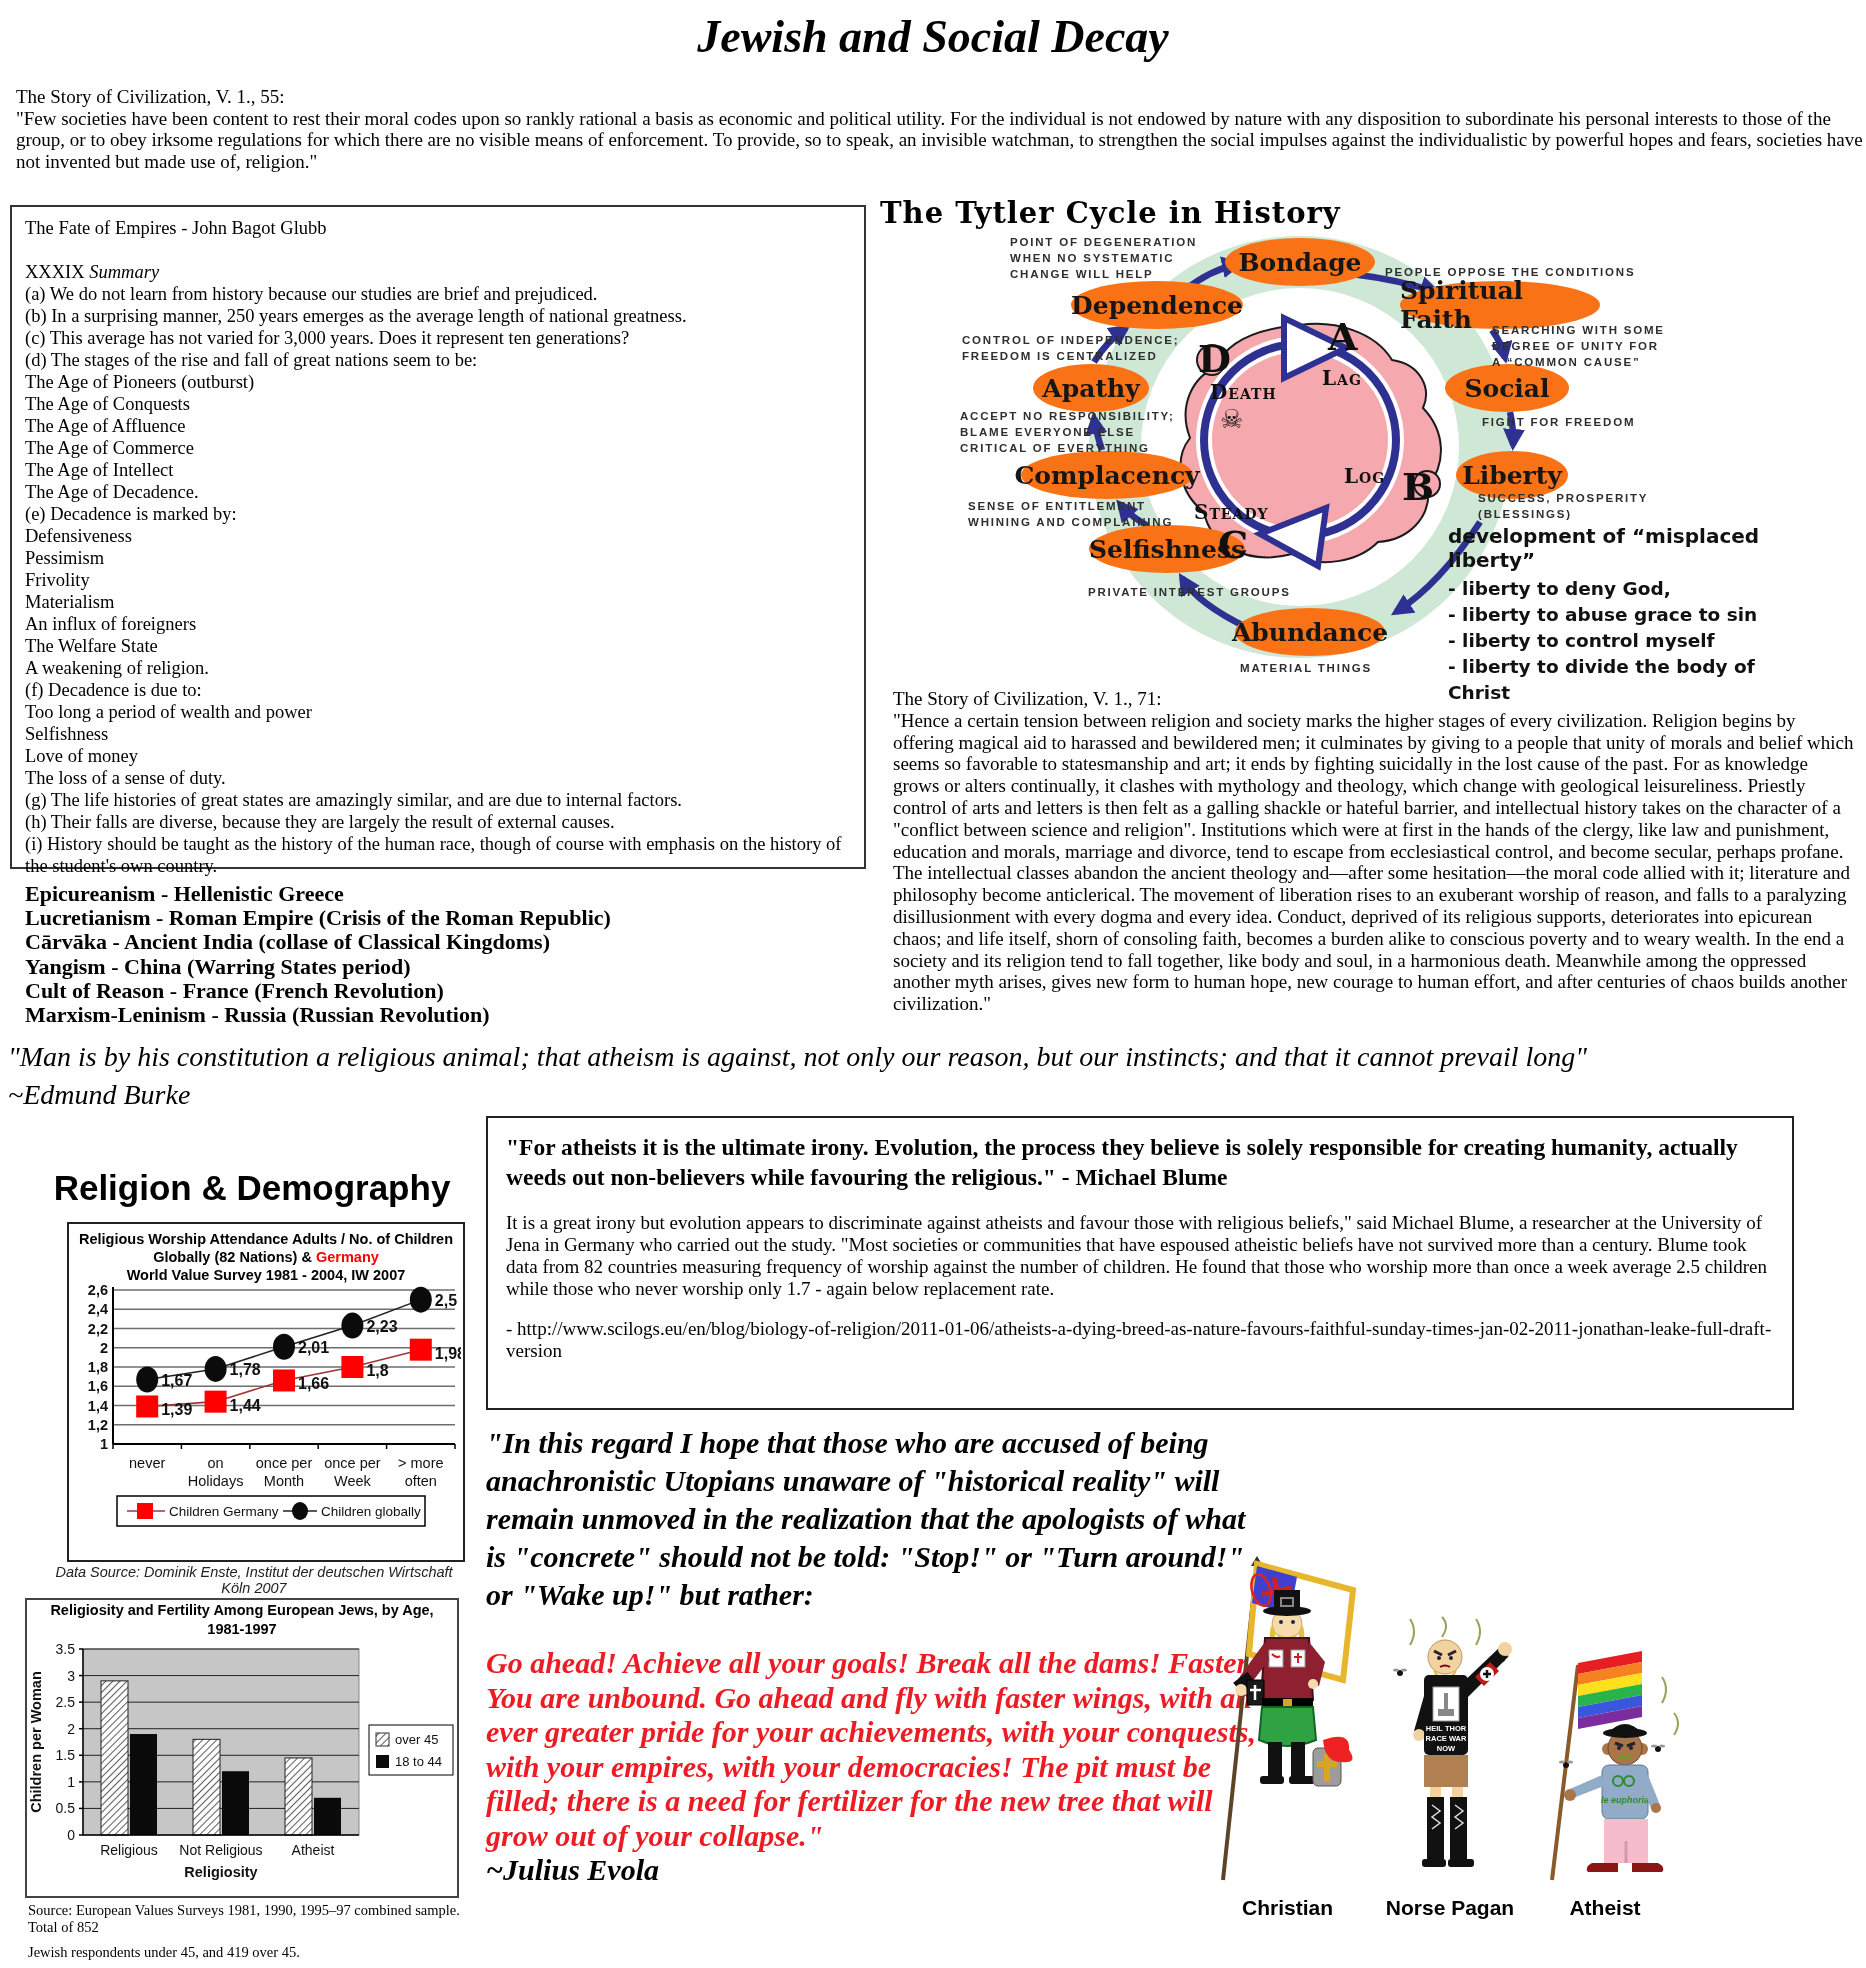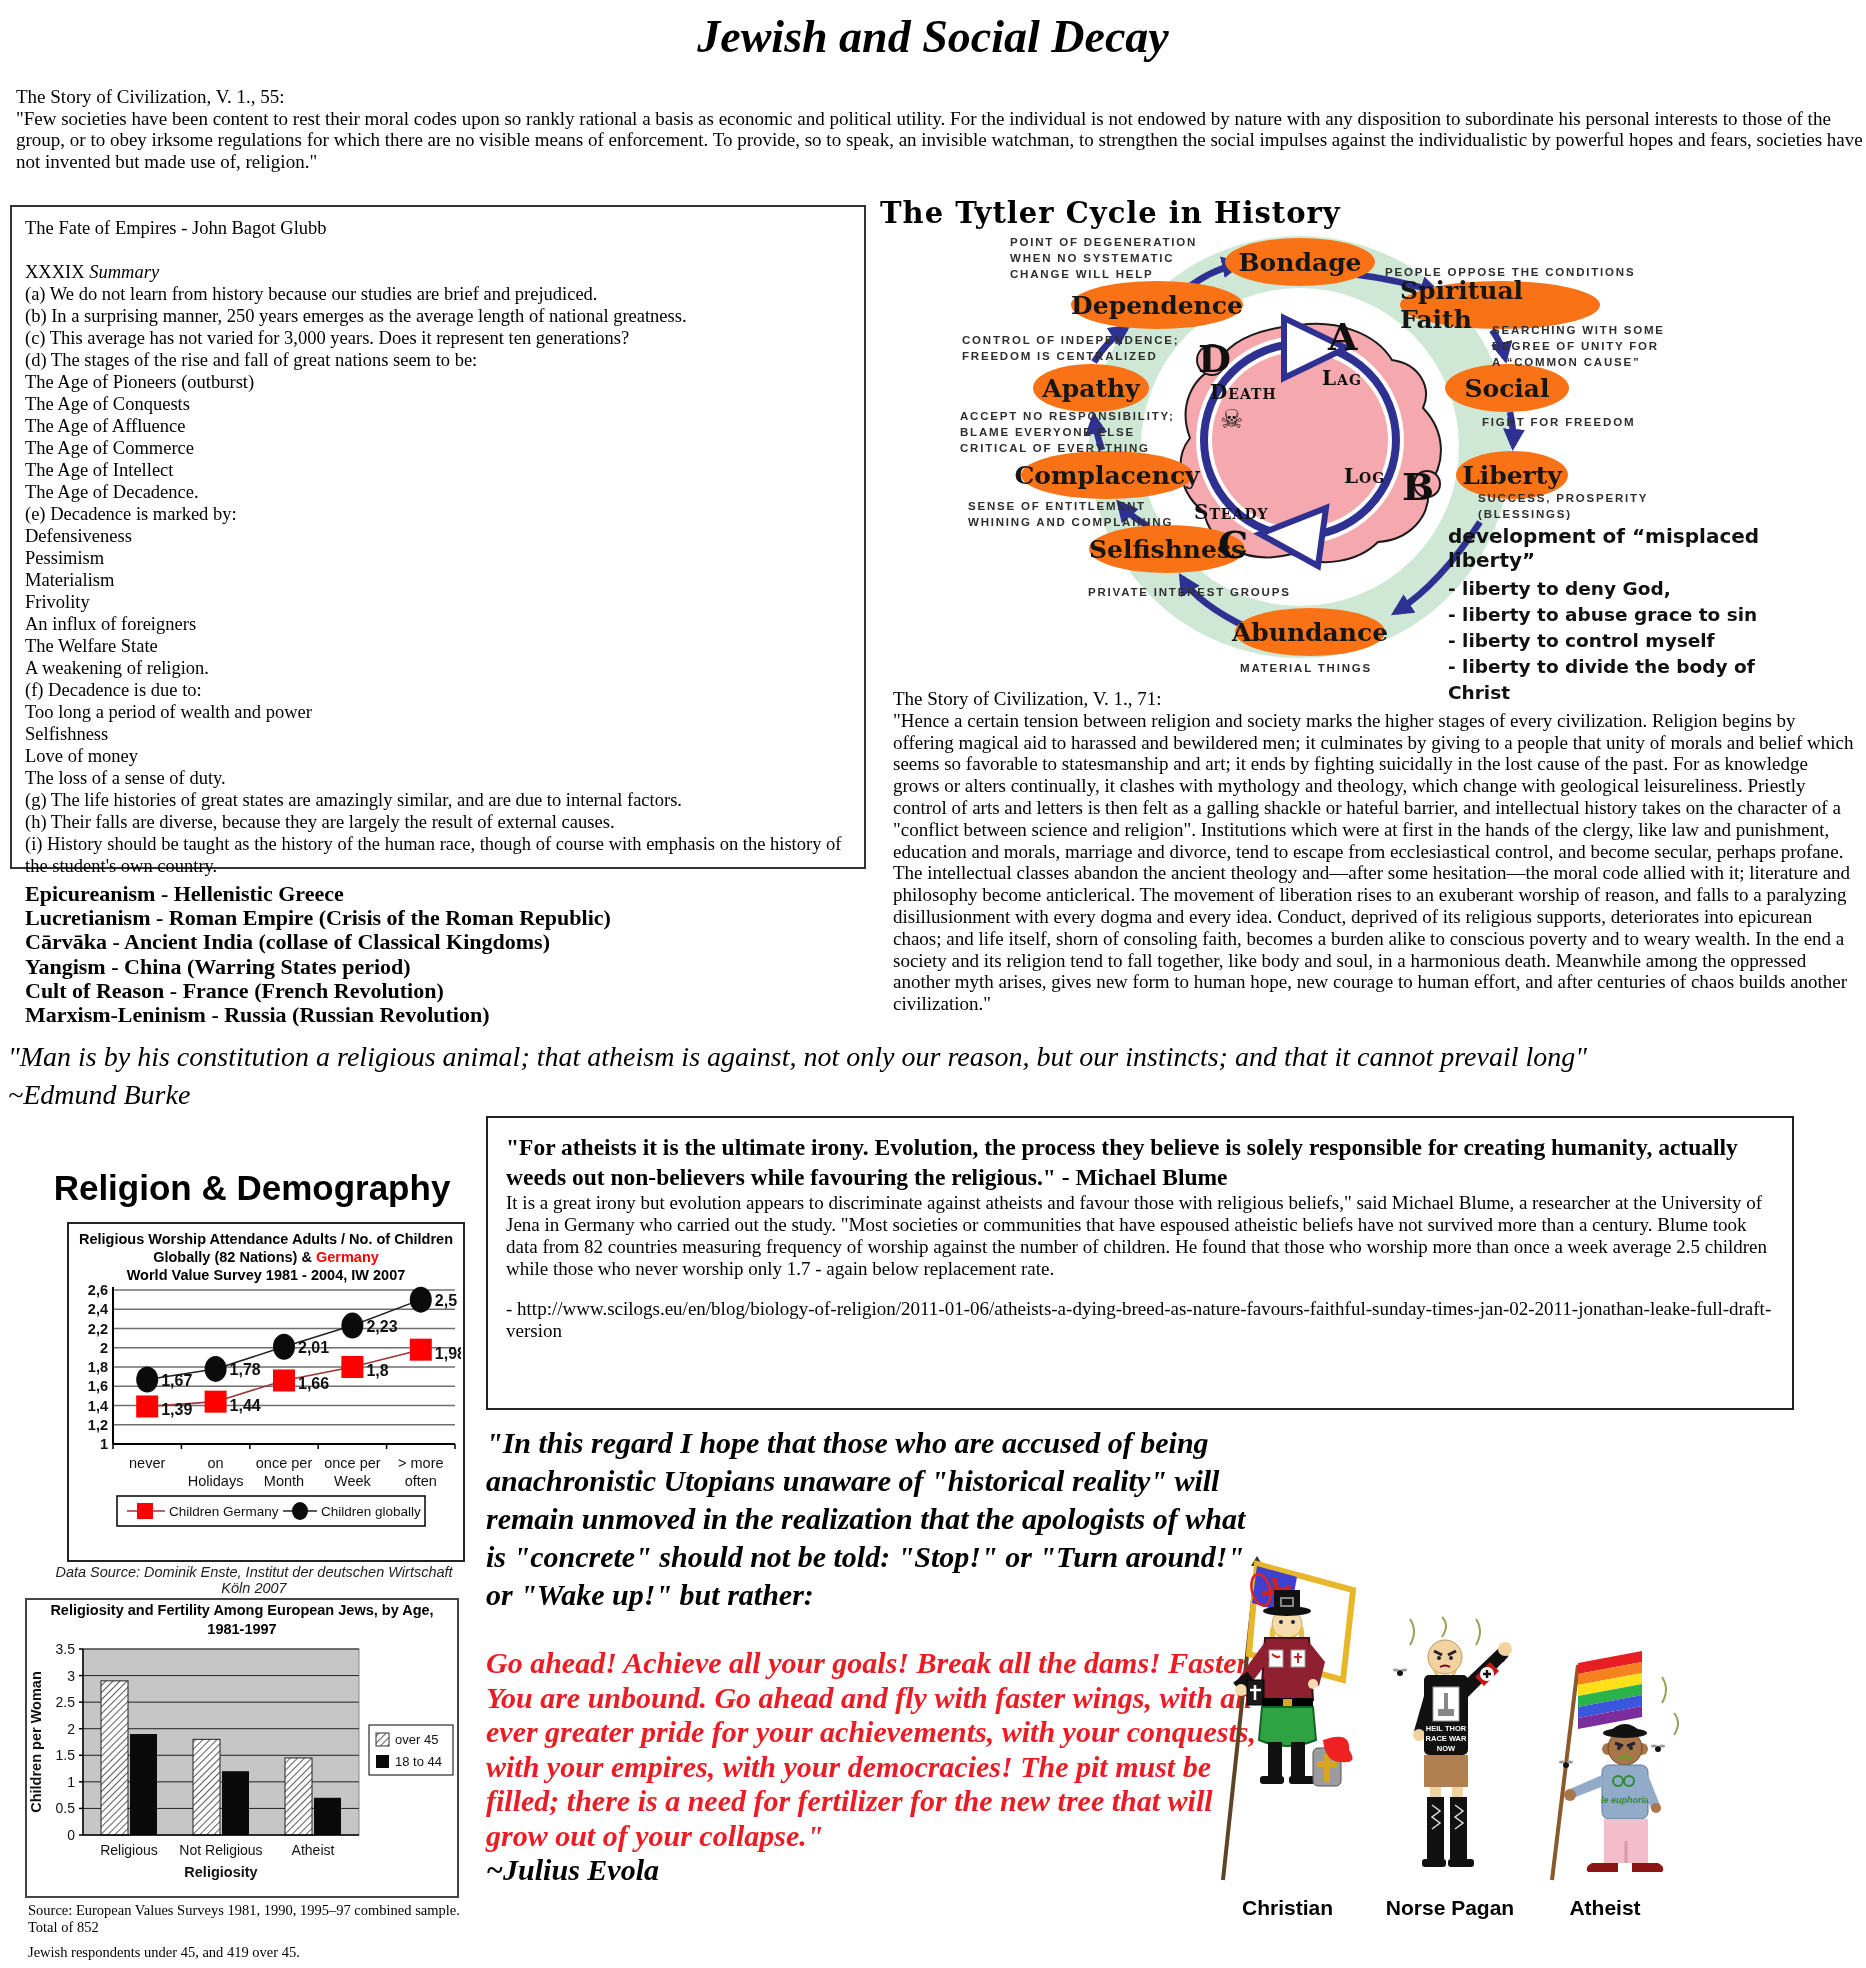--- a/index.html
+++ b/index.html
@@ -40,21 +40,21 @@
   .red{color:#fe0000;}
   .data-source{left:42px;top:1564px;width:424px;text-align:center;font-family:"Liberation Sans",sans-serif;
                font-style:italic;font-size:14.5px;color:#222;}
   .jew-box{left:25px;top:1598px;width:430px;height:296px;border:2px solid #444;}
   .jew-title{margin-top:1px;text-align:center;font-family:"Liberation Sans",sans-serif;font-weight:bold;
              font-size:14.5px;line-height:19px;}
   .jew-src{left:28px;width:450px;font-size:14.5px;font-family:"Liberation Serif",serif;}
   
   .blume-box{left:486px;top:1116px;width:1268px;height:262px;border:2px solid #222;padding:14px 18px;}
   .blume-headline{font-weight:bold;font-size:23.5px;line-height:30px;}
-  .blume-body{font-size:19px;line-height:22px;}
+  .blume-body{margin-top:20px;font-size:19px;line-height:22px;}
   .blume-link{margin-top:18px;font-size:19px;line-height:22px;}
   
   .evola-intro{left:486px;top:1424px;width:782px;font-weight:bold;font-style:italic;font-size:30px;line-height:38px;}
   .evola-red{left:486px;top:1646px;width:775px;font-weight:bold;font-style:italic;font-size:30px;line-height:34.5px;}
   .evola-red .q{color:#ec1c24;}
   .evola-red .attr{color:#000;}
   .fig-label{position:absolute;top:1896px;text-align:center;font-family:"Liberation Sans",sans-serif;
              font-weight:bold;font-size:21px;}
 </style>
 </head>
@@ -79,22 +79,22 @@
     <div class="fate-line">(d) The stages of the rise and fall of great nations seem to be:</div>
     <div class="fate-line">The Age of Pioneers (outburst)</div>
     <div class="fate-line">The Age of Conquests</div>
     <div class="fate-line">The Age of Affluence</div>
     <div class="fate-line">The Age of Commerce</div>
     <div class="fate-line">The Age of Intellect</div>
     <div class="fate-line">The Age of Decadence.</div>
     <div class="fate-line">(e) Decadence is marked by:</div>
     <div class="fate-line">Defensiveness</div>
     <div class="fate-line">Pessimism</div>
+    <div class="fate-line">Frivolity</div>
     <div class="fate-line">Materialism</div>
-    <div class="fate-line">Frivolity</div>
     <div class="fate-line">An influx of foreigners</div>
     <div class="fate-line">The Welfare State</div>
     <div class="fate-line">A weakening of religion.</div>
     <div class="fate-line">(f) Decadence is due to:</div>
     <div class="fate-line">Too long a period of wealth and power</div>
     <div class="fate-line">Selfishness</div>
     <div class="fate-line">Love of money</div>
     <div class="fate-line">The loss of a sense of duty.</div>
     <div class="fate-line">(g) The life histories of great states are amazingly similar, and are due to internal factors.</div>
     <div class="fate-line">(h) Their falls are diverse, because they are largely the result of external causes.</div>

